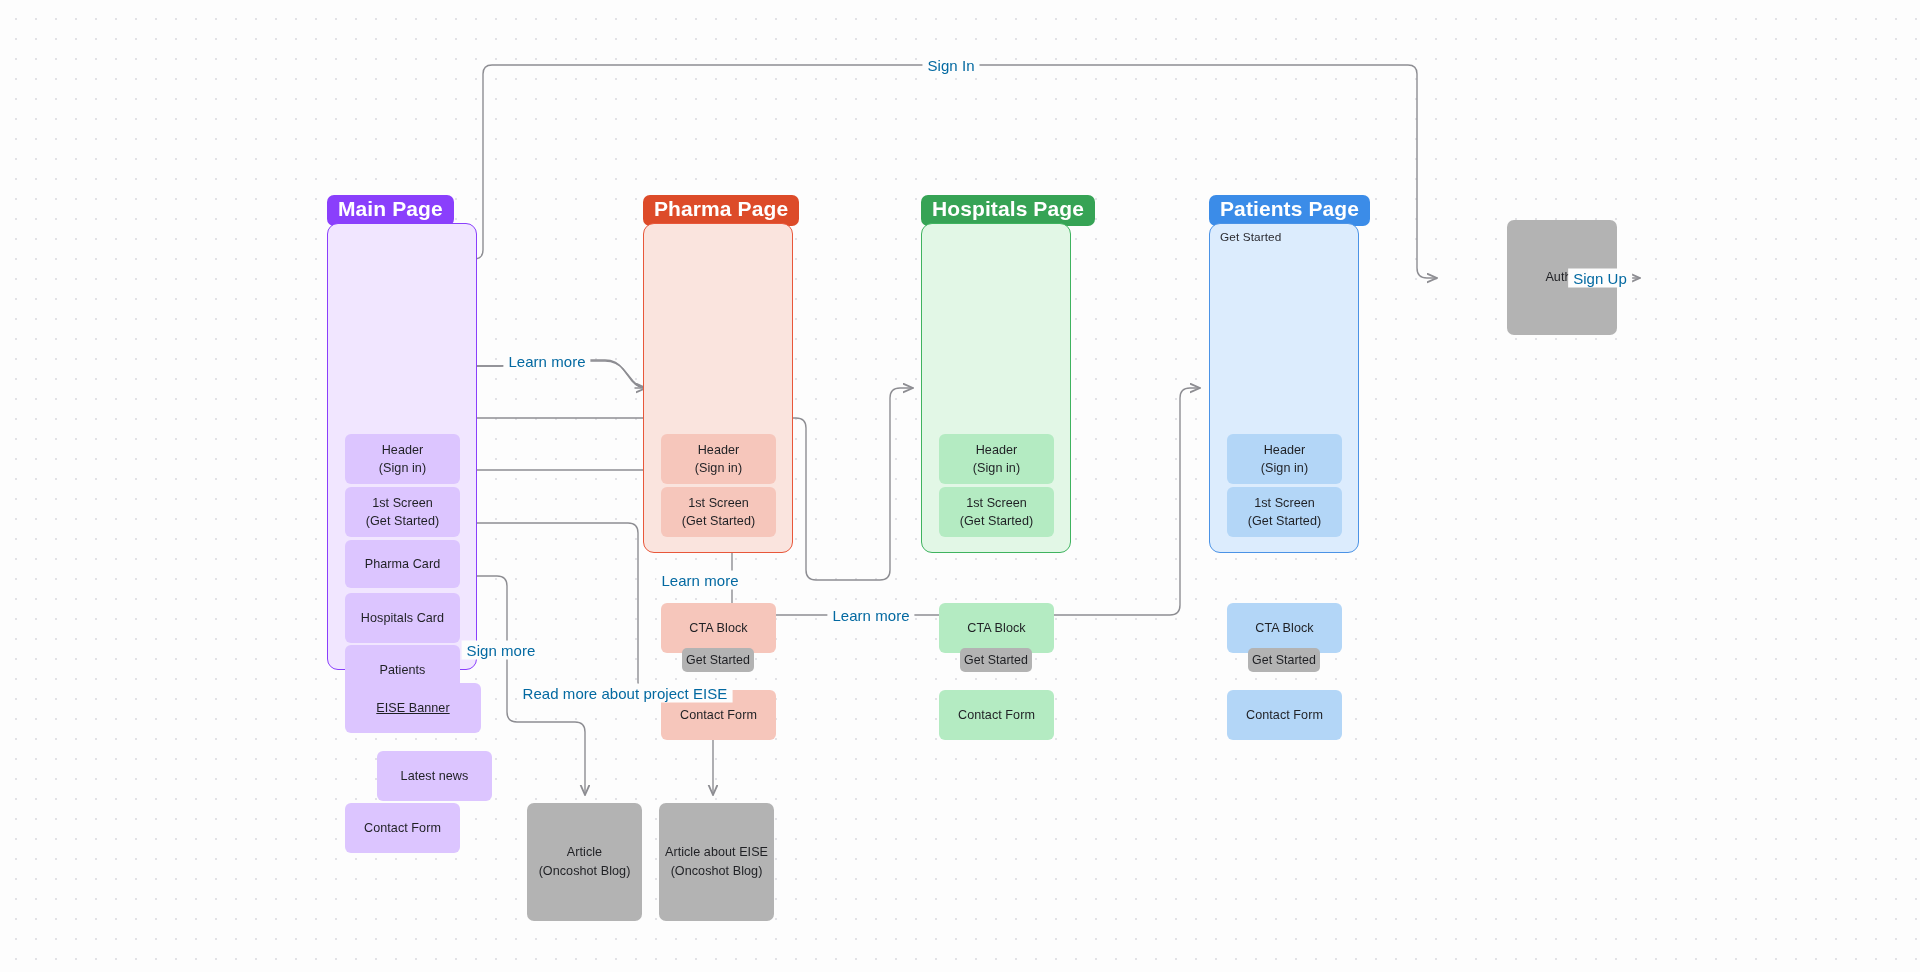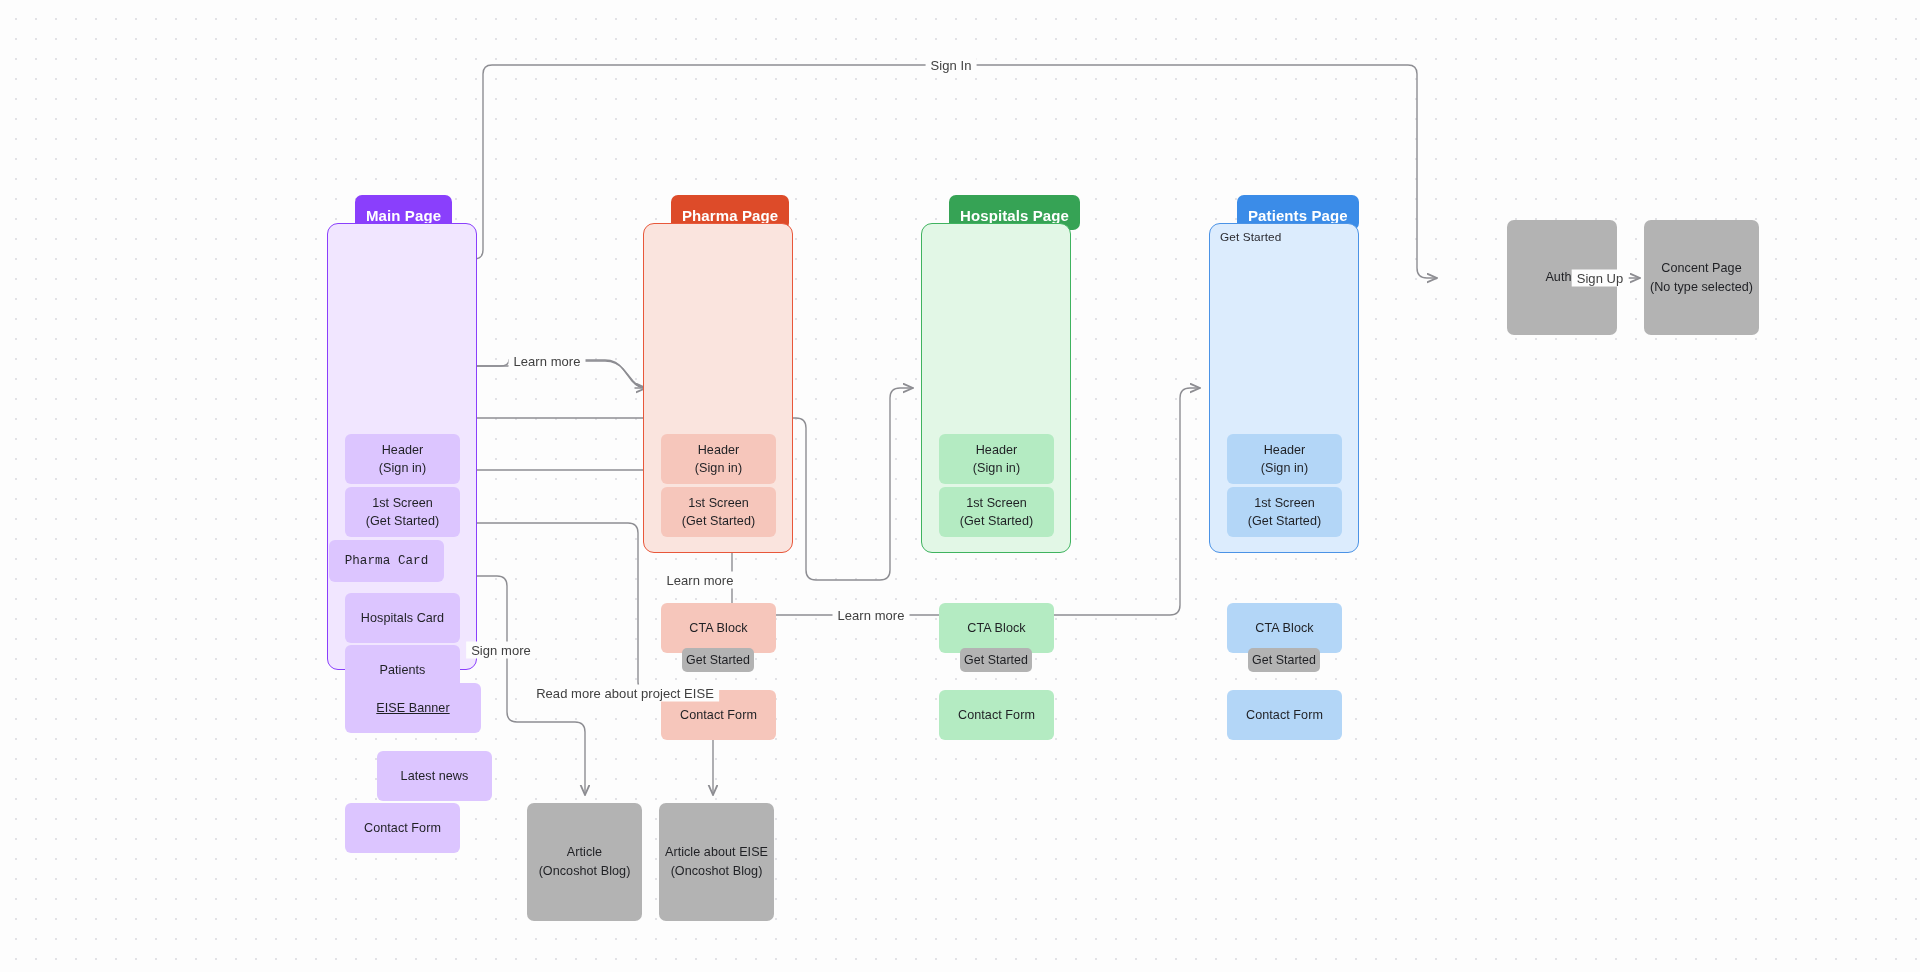--- a/index.html
+++ b/index.html
@@ -16,29 +16,28 @@
     background-image: radial-gradient(circle, #e2e2e6 1.1px, transparent 1.2px);
     background-size: 20px 20px;
     background-position: 6px 9px;
   }
   #wires { position: absolute; inset: 0; width: 1920px; height: 972px; pointer-events: none; }
 
   
   .group { position: absolute; }
   .group-badge {
     position: absolute; top: 0; left: 0;
-    padding: 12px 11px 4px;
+    padding: 1px 11px 4px;
     border-radius: 7px;
     color: #ffffff;
-    font-size: 15px;
+    font-size: 21px;
     font-weight: 700;
     letter-spacing: 0.1px;
     white-space: nowrap;
     line-height: 1.25;
-    margin-left: 28px;
   }
   .group-box {
     position: absolute;
     left: 0;
     border-radius: 11px;
     border: 1.6px solid;
   }
   .group-inner-label {
     position: absolute;
     top: 6px; left: 10px;
@@ -81,22 +80,22 @@
     display: flex; flex-direction: column;
     align-items: center; justify-content: center;
     font-size: 12.6px; color: #1f2024;
     line-height: 1.5; text-align: center;
     letter-spacing: .05px;
   }
 
   
   .elabel {
     position: absolute;
-    font-size: 13px;
-    color: #404040;
+    font-size: 15px;
+    color: #0369a1;
     background: #fdfdfd;
     padding: 1px 5px;
     white-space: nowrap;
     letter-spacing: .05px;
     transform: translate(-50%, -50%);
   }
 </style>
 </head>
 <body>
 
@@ -148,21 +147,21 @@
     <div class="group-box" style="top:28px; width:150px; height:447px; background:#f1e6ff; border-color:#8a3ffc;"></div>
 
     <div class="blk" style="left:18px; top:239px; width:115px; height:50px; background:#dcc5ff;">
       <span>Header</span>
       <span>(Sign in)</span>
     </div>
     <div class="blk" style="left:18px; top:292px; width:115px; height:50px; background:#dcc5ff;">
       <span>1st Screen</span>
       <span>(Get Started)</span>
     </div>
-    <div class="blk" style="left:2px; top:345px; width:115px; height:42px; background:#dcc5ff;font-family:Liberation Mono, monospace;">
+    <div class="blk" style="left:18px; top:345px; width:115px; height:48px; background:#dcc5ff;">
       <span>Pharma Card</span>
     </div>
     <div class="blk" style="left:18px; top:398px; width:115px; height:50px; background:#dcc5ff;">
       <span>Hospitals Card</span>
     </div>
     <div class="blk" style="left:18px; top:450px; width:115px; height:50px; background:#dcc5ff;">
       <span>Patients</span>
     </div>
     <div class="blk" style="left:18px; top:488px; width:136px; height:50px; background:#dcc5ff;text-decoration:underline;">
       <span>EISE Banner</span>
@@ -237,24 +236,20 @@
     <div class="cta-btn" style="left:39px; top:453px; width:72px; height:24px;">Get Started</div>
     <div class="blk" style="left:18px; top:495px; width:115px; height:50px; background:#b3d6f7;">
       <span>Contact Form</span>
     </div>
   </div>
 
   <div class="gnode" style="left:1507px; top:220px; width:110px; height:115px;">
     <span>Auth0</span>
   </div>
 
-  <div class="gnode" style="left:1644px; top:220px; width:115px; height:115px;">
-    <span>Concent Page</span>
-    <span>(No type selected)</span>
-  </div>
 
   <div class="gnode" style="left:527px; top:803px; width:115px; height:118px;">
     <span>Article</span>
     <span>(Oncoshot Blog)</span>
   </div>
 
   <div class="gnode" style="left:659px; top:803px; width:115px; height:118px;">
     <span>Article about EISE</span>
     <span>(Oncoshot Blog)</span>
   </div>

